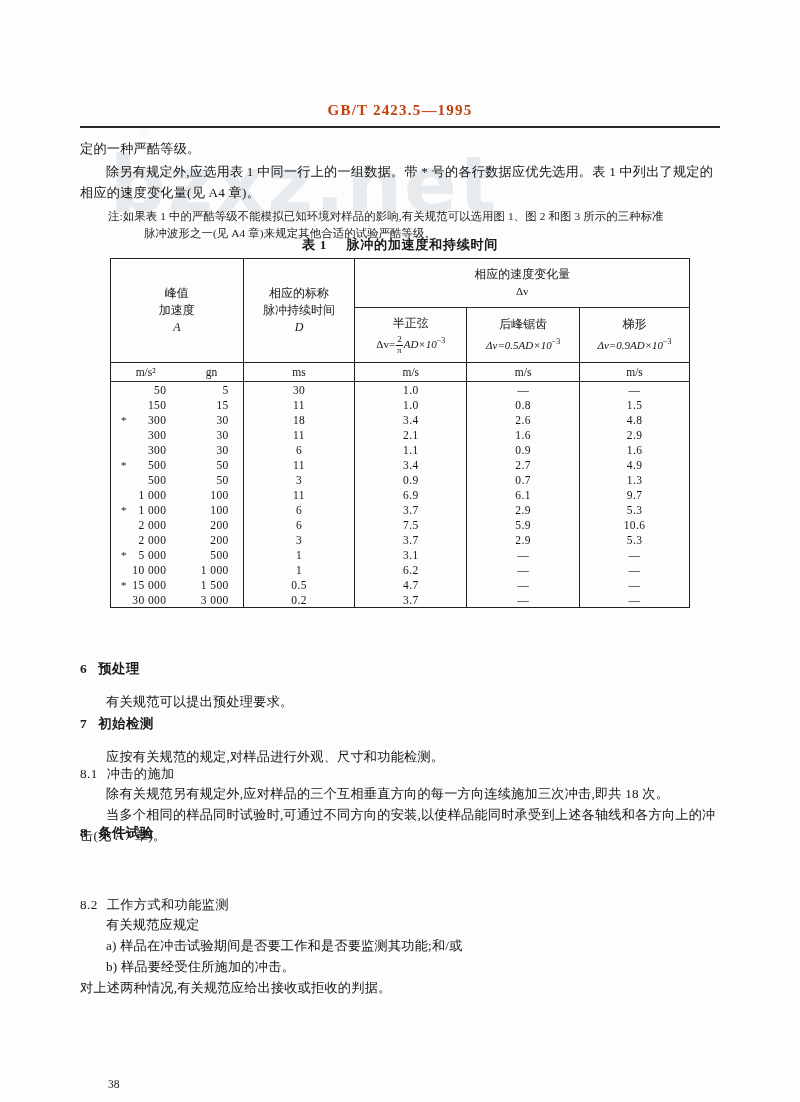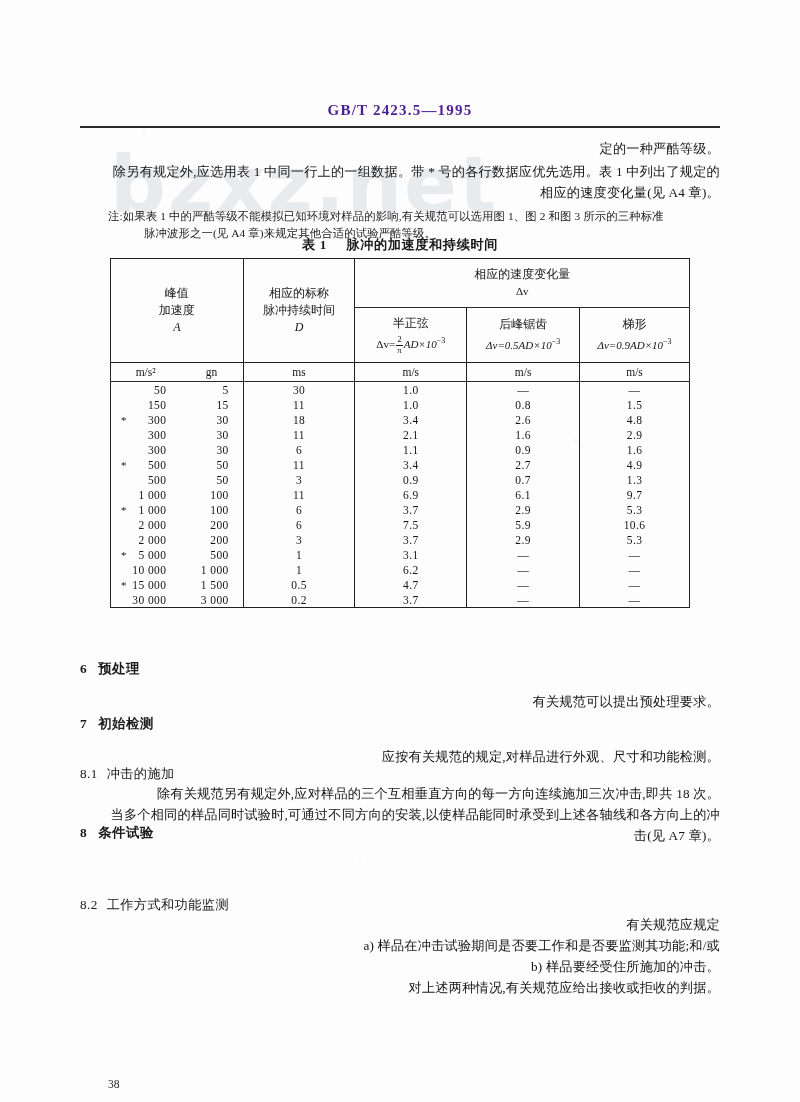--- a/index.html
+++ b/index.html
@@ -45,42 +45,41 @@
 
   .hdr {
     position: absolute;
     left: 0; right: 0;
     top: 102px;
     text-align: center;
     font-family: "Liberation Serif", serif;
     font-size: 15px;
     letter-spacing: 1.2px;
     font-weight: 700;
-    color: #4c1d95;
+    color: #c2410c;
   }
   .hdr-rule {
     position: absolute;
     left: 80px; right: 80px;
     top: 126px;
     height: 2px;
     background: #2a2a2a;
   }
 
   .body-block {
     position: absolute;
     left: 80px;
     width: 640px;
   }
   .p {
     font-size: 13.2px;
     line-height: 21px;
     letter-spacing: 0.2px;
     margin: 0;
     color: #141414;
-    text-align: right;
   }
   .p.indent { text-indent: 26px; }
   .note {
     font-size: 11.4px;
     line-height: 17px;
     margin: 0;
     padding-left: 46px;
     text-indent: -18px;
     letter-spacing: 0.1px;
   }

